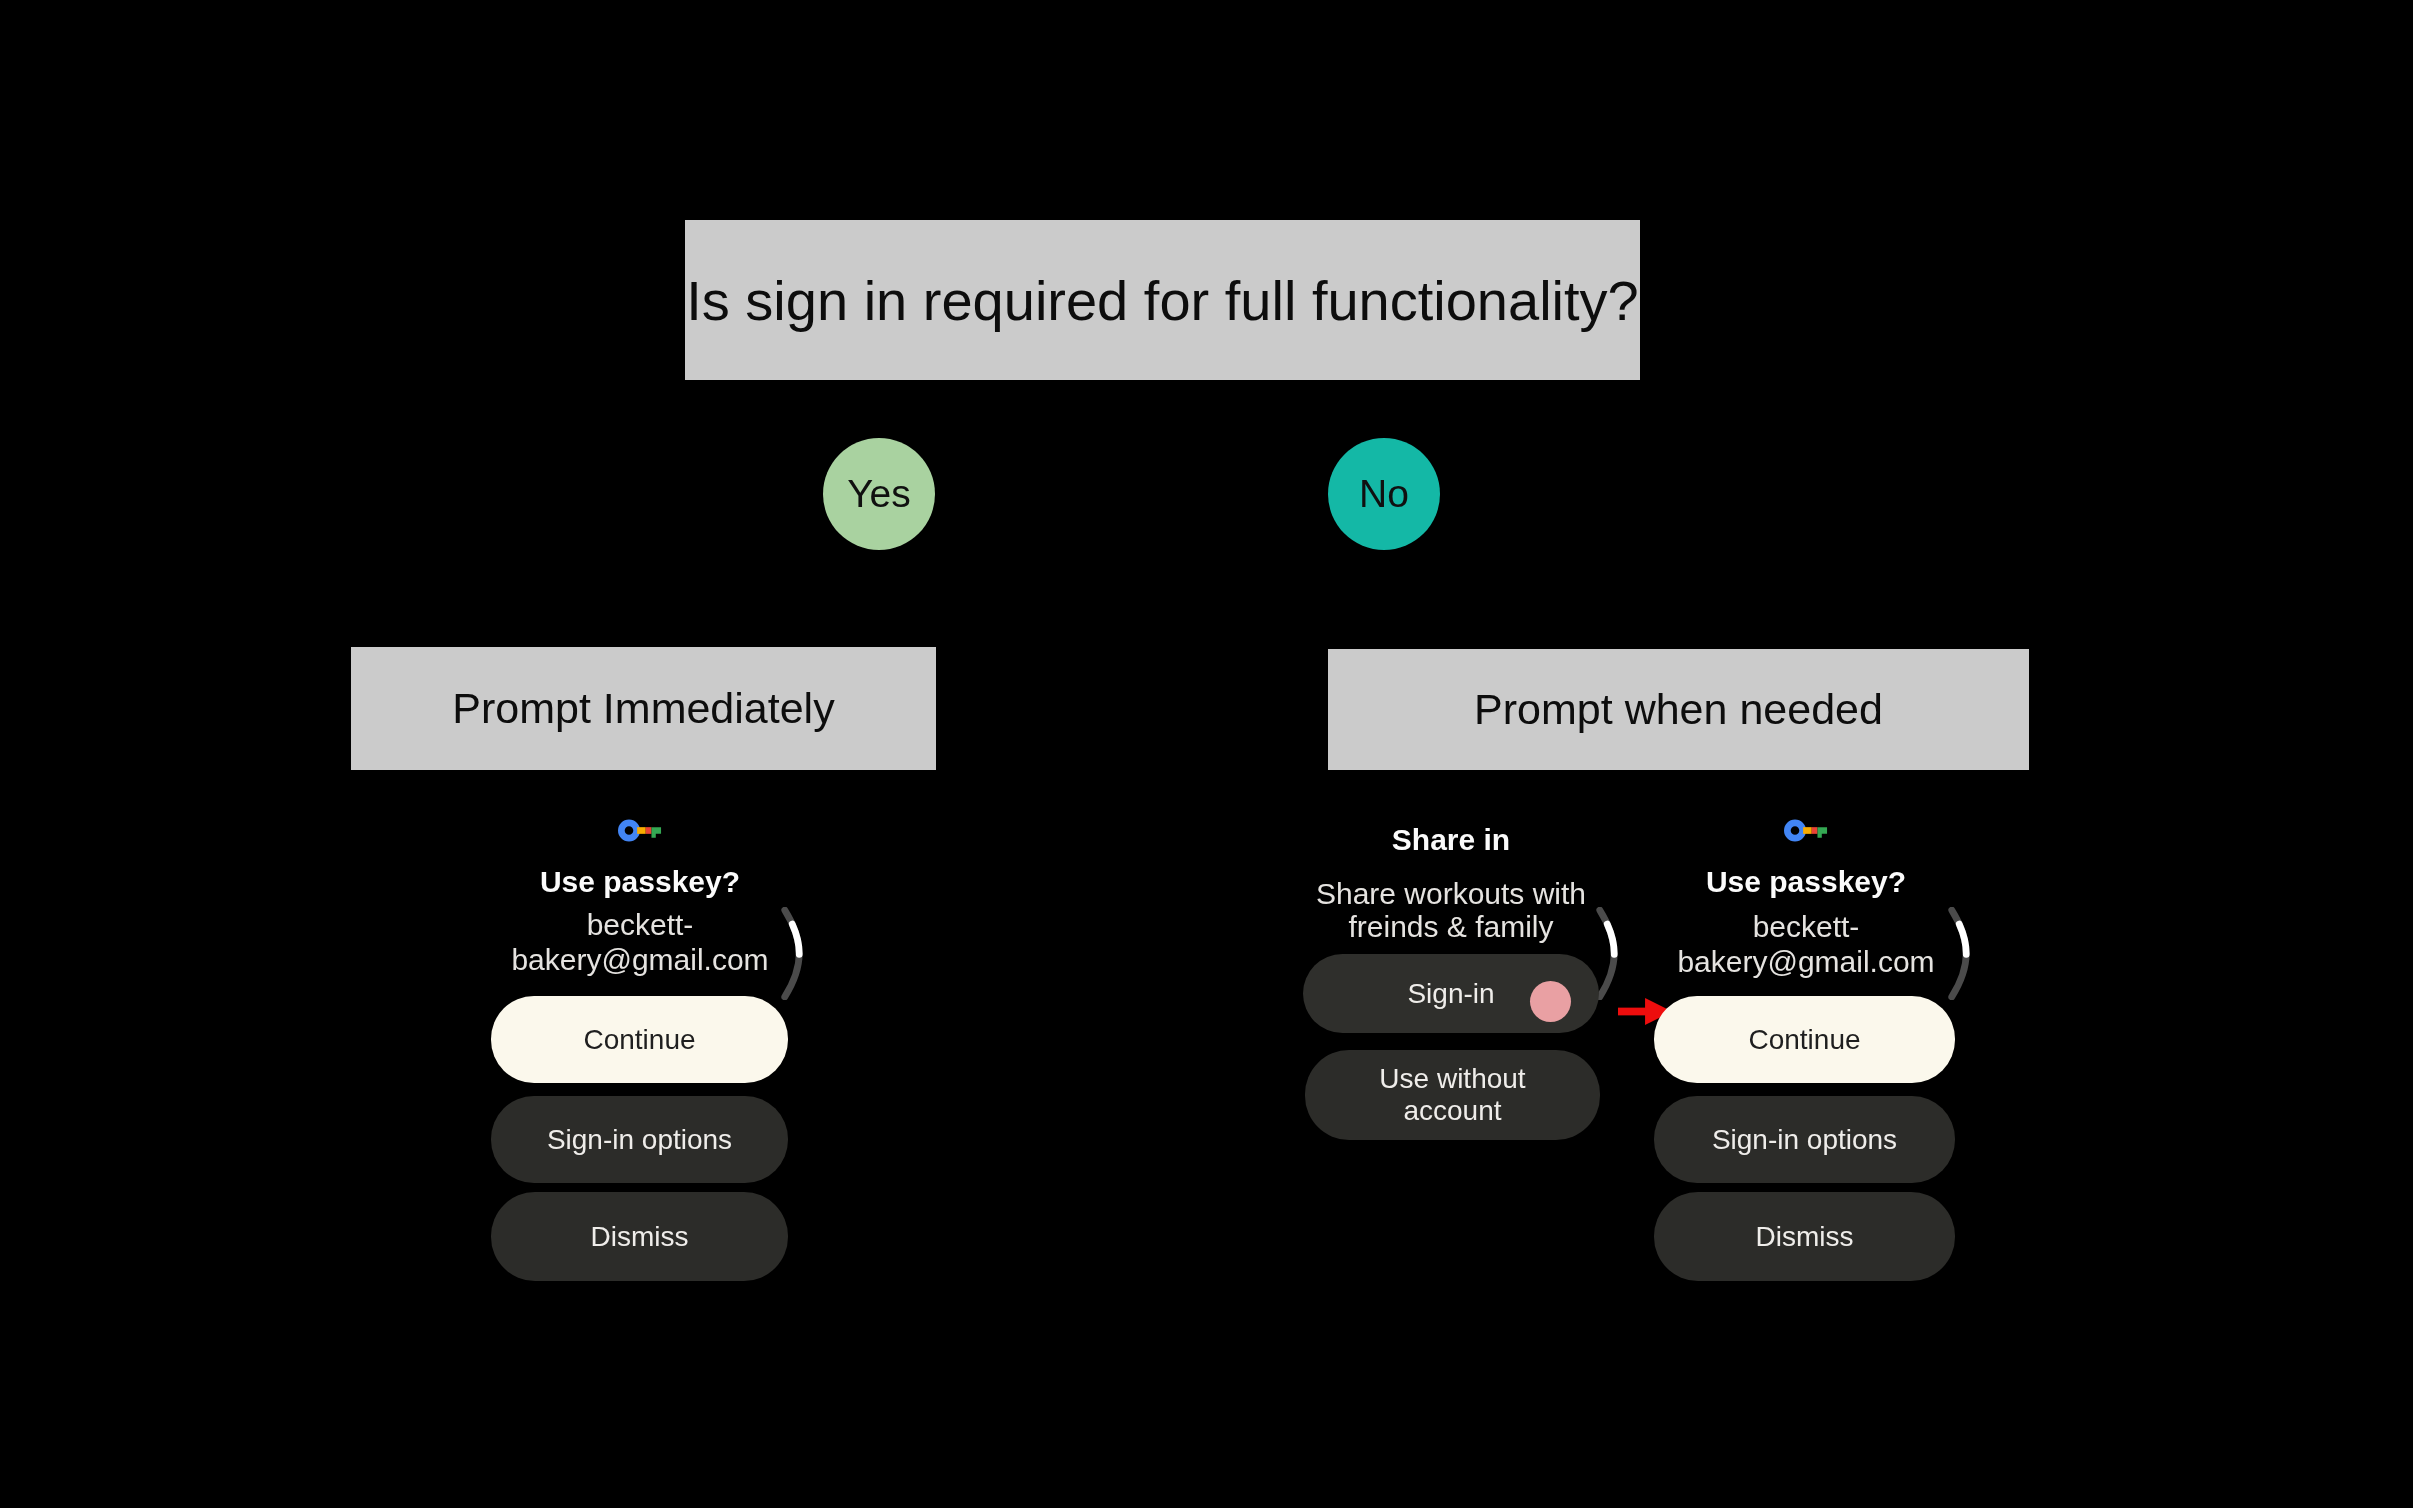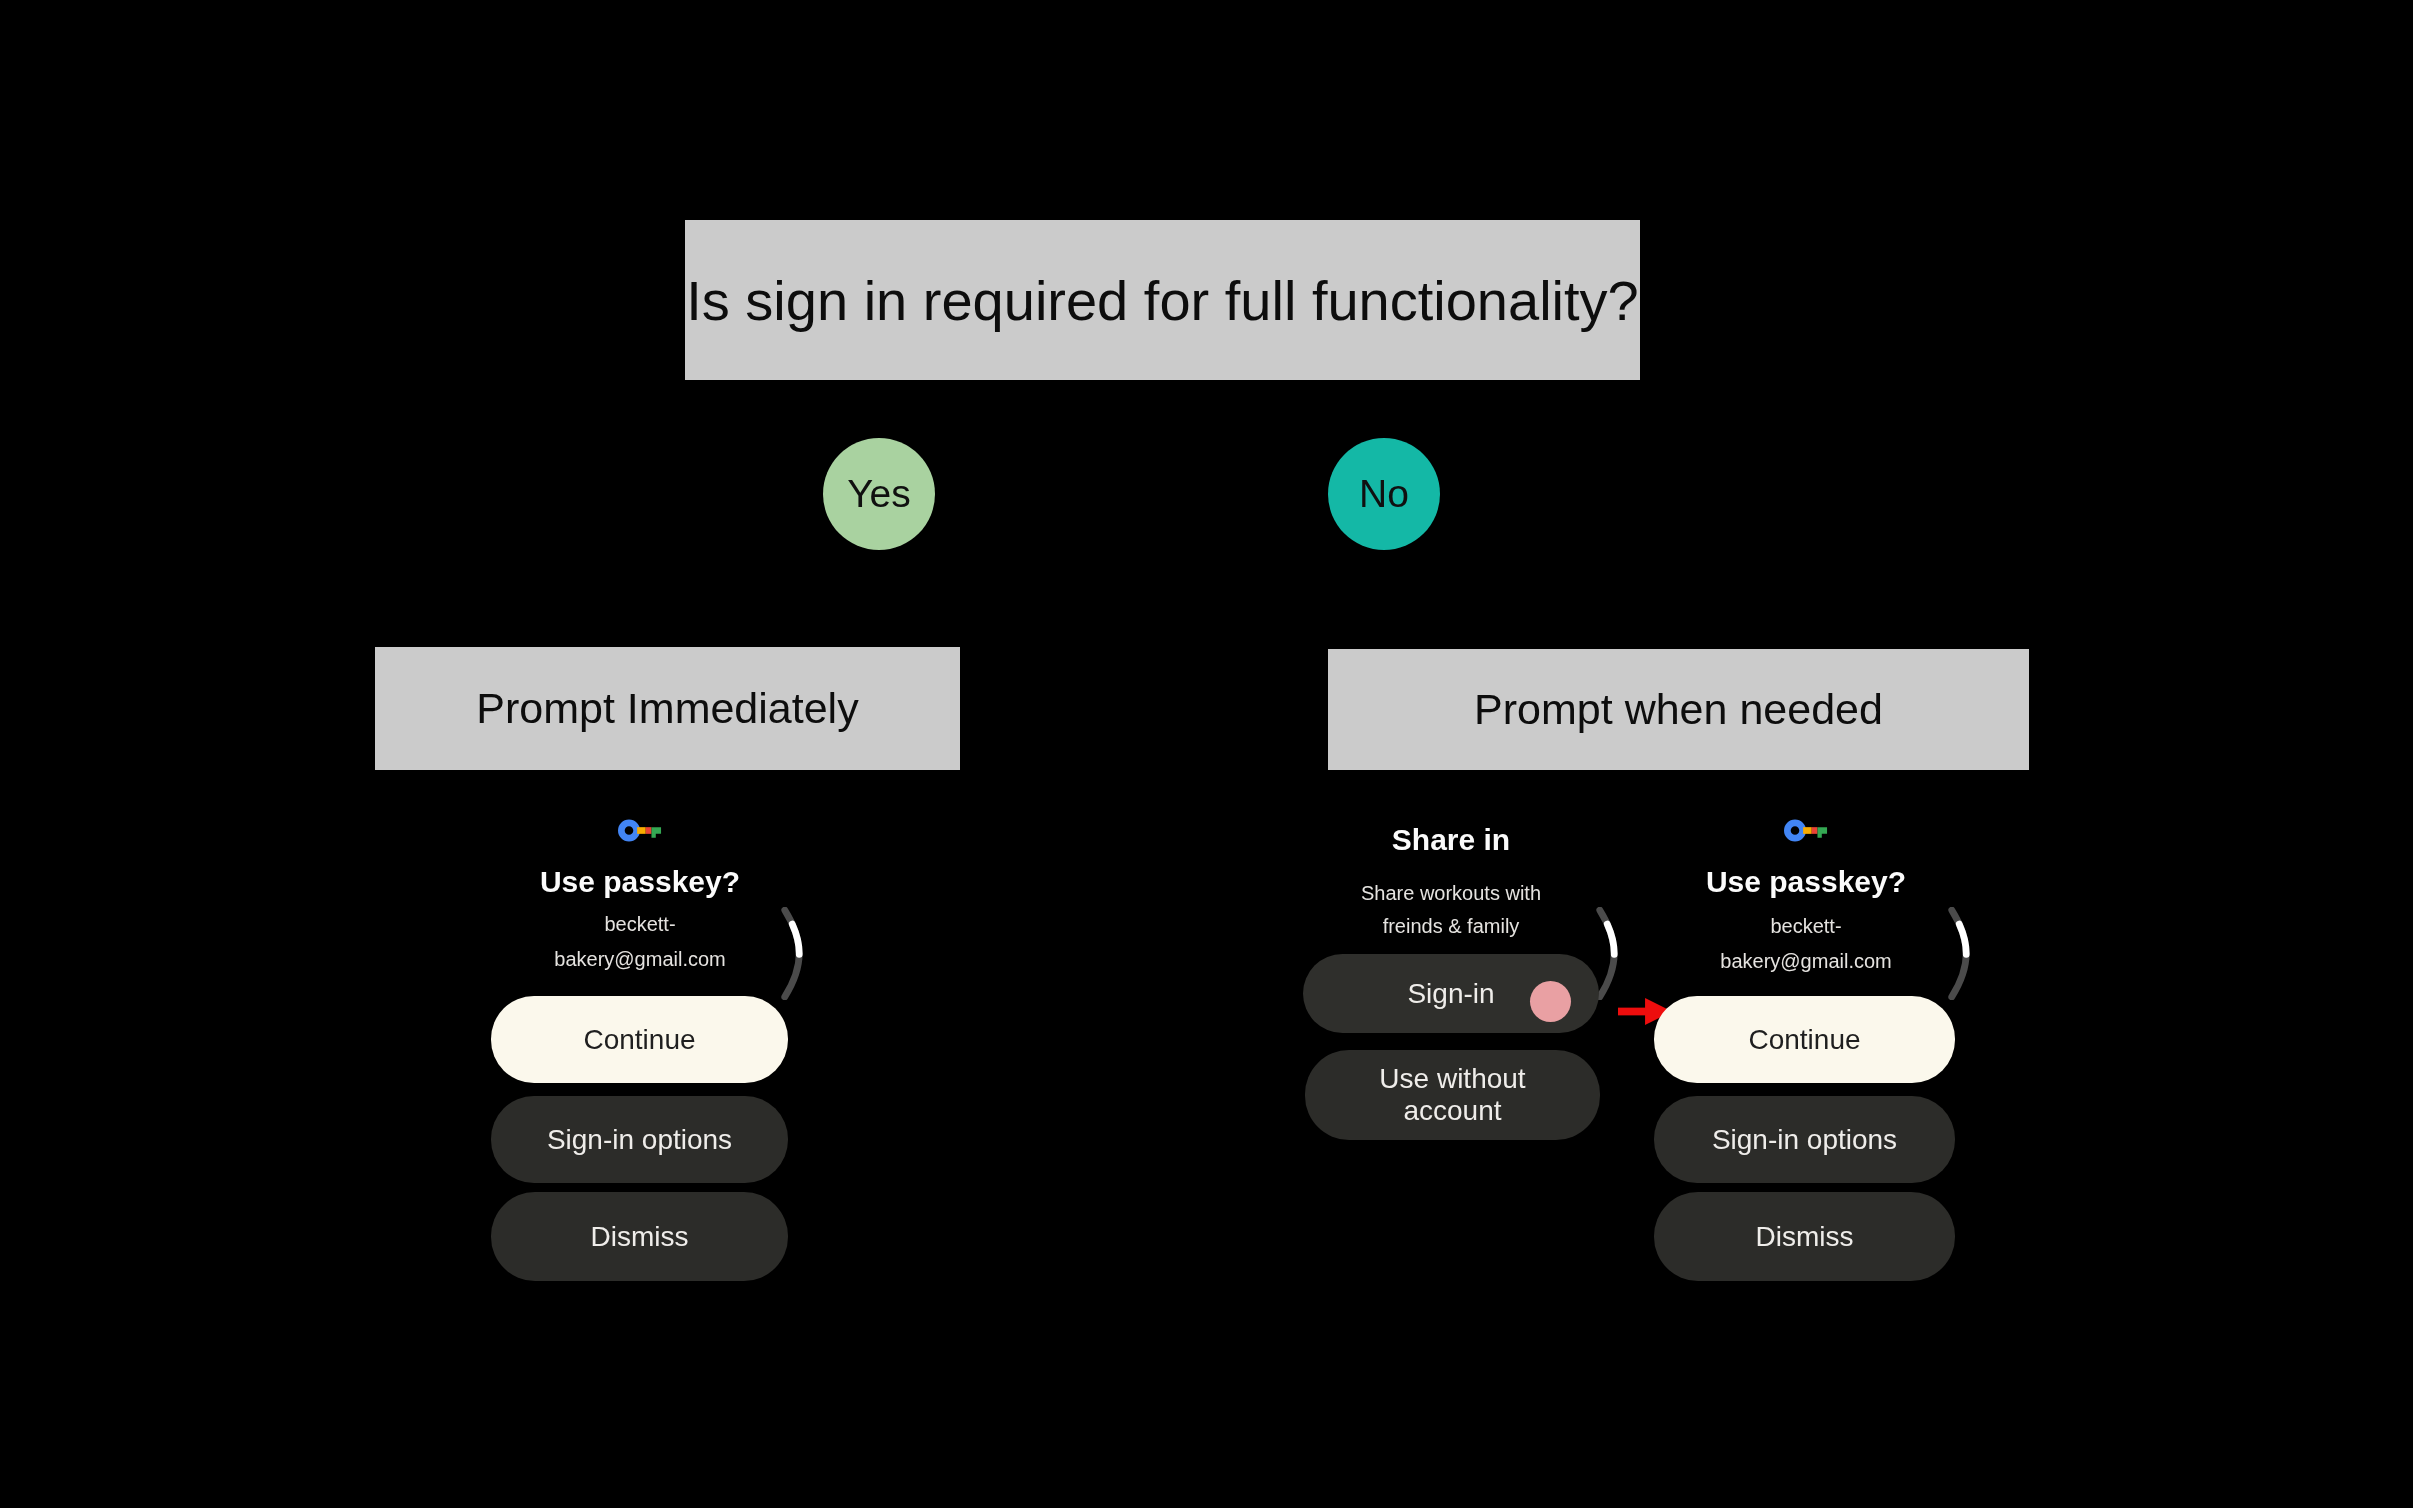--- a/index.html
+++ b/index.html
@@ -3,34 +3,34 @@
 <meta charset="utf-8">
 <style>
   html,body{margin:0;padding:0;background:#000;}
   body{width:2414px;height:1508px;font-family:"Liberation Sans",sans-serif;}
   #stage{position:relative;width:2414px;height:1508px;background:#000;overflow:hidden;}
 
   
   .flow-box{position:absolute;background:#cbcbcb;color:#0d0d0d;display:flex;
             align-items:center;justify-content:center;text-align:center;}
   #title-box{left:685px;top:220px;width:955px;height:160px;font-size:56px;}
-  #prompt-left{left:351px;top:647px;width:585px;height:123px;font-size:43px;margin-left:24px;}
+  #prompt-left{left:351px;top:647px;width:585px;height:123px;font-size:43px;}
   #prompt-right{left:1328px;top:649px;width:701px;height:121px;font-size:43px;}
 
   .flow-circle{position:absolute;width:112px;height:112px;border-radius:50%;
                display:flex;align-items:center;justify-content:center;
                font-size:39px;color:#101010;}
   #yes-circle{left:823px;top:438px;background:#a9d2a0;}
   #no-circle{left:1328px;top:438px;background:#14b8a6;}
 
   
   .w-title{position:absolute;transform:translateX(-50%);color:#fbfbfb;
            font-size:30px;font-weight:700;white-space:nowrap;text-align:center;}
   .w-sub{position:absolute;transform:translateX(-50%);color:#e5e3e0;
-         font-size:20px;line-height:35px;text-align:center;white-space:nowrap;}
+         font-size:30px;line-height:35px;text-align:center;white-space:nowrap;}
 
   
   .pill{position:absolute;display:flex;flex-direction:column;align-items:center;
         justify-content:center;font-size:28px;text-align:center;line-height:32px;}
   .pill.cream{background:#fbf8ec;color:#1f1f1f;}
   .pill.dark{background:#2c2c29;color:#efedea;}
   .pill.focus{background:#2f2f2c;}
 
   .icon-abs{position:absolute;}
 

